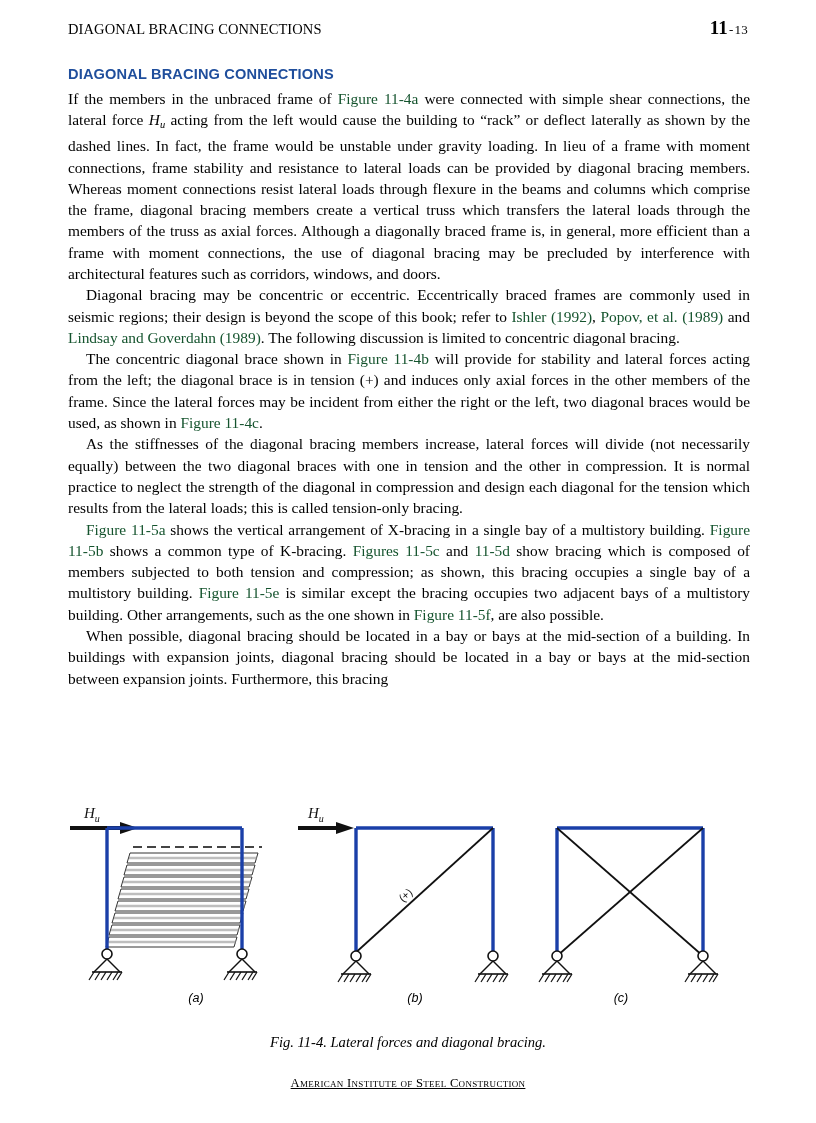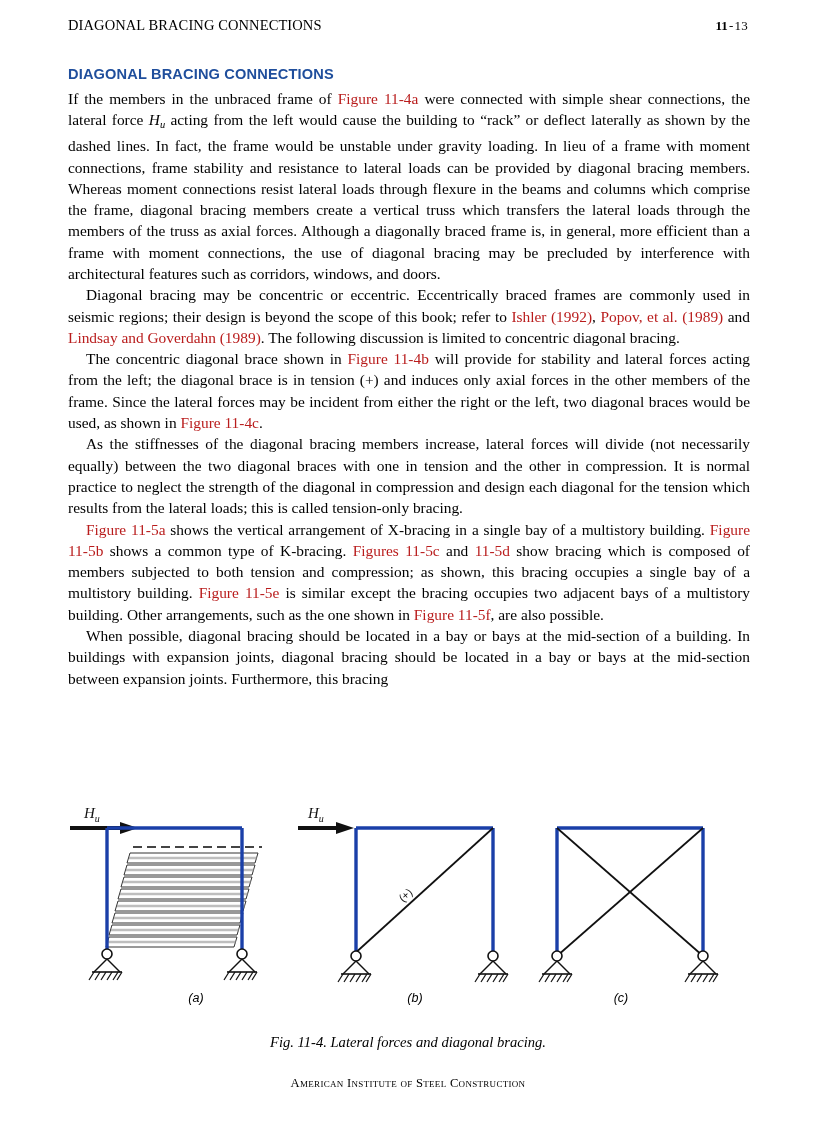--- a/index.html
+++ b/index.html
@@ -37,21 +37,21 @@
   }
   .running-head-title {
     font-variant: small-caps;
     font-size: 14.5px;
     letter-spacing: 0.1px;
   }
   .folio {
     font-size: 13px;
     white-space: nowrap;
   }
-  .folio .chapter { font-weight: bold; font-size: 13px; }
+  .folio .chapter { font-weight: bold; font-size: 19px; }
   .folio .dash { padding: 0 1px; }
 
   
   .section-heading {
     position: absolute;
     left: 68px;
     top: 66px;
     width: 682px;
     font-family: "Liberation Sans", "DejaVu Sans", sans-serif;
     font-weight: bold;
@@ -69,21 +69,21 @@
   }
   p.para {
     margin: 0;
     font-size: 15.4px;
     line-height: 21.3px;
     text-align: justify;
     text-justify: inter-word;
     hyphens: none;
   }
   p.para.indent { text-indent: 18px; }
-  .red { color: #b91c1c; }
+  .red { color: #14532d; }
   var { font-style: italic; font-family: "Liberation Serif", serif; }
   sub { font-size: 0.68em; vertical-align: -0.25em; font-style: italic; }
 
   
   .figure-block {
     position: absolute;
     left: 0px;
     top: 786px;
     width: 816px;
     height: 290px;
@@ -138,20 +138,21 @@
   
   .footer {
     position: absolute;
     left: 0;
     top: 1076px;
     width: 816px;
     text-align: center;
     font-size: 12.6px;
     font-variant: small-caps;
     letter-spacing: 0.3px;
+    text-decoration: underline;
   }
 </style>
 </head>
 <body>
 
 <div class="page">
 
   <div class="running-head">
     <span class="running-head-title">DIAGONAL BRACING CONNECTIONS</span>
     <span class="folio">

